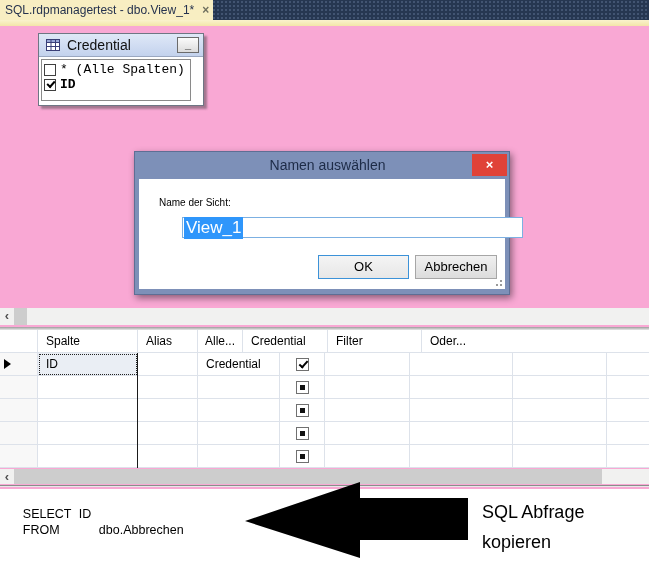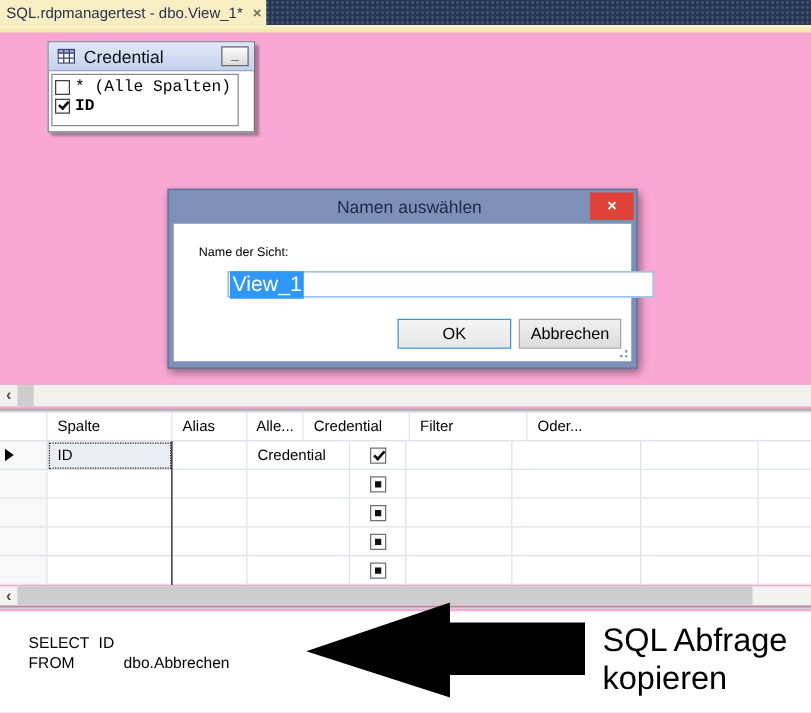--- a/index.html
+++ b/index.html
@@ -120,21 +120,21 @@
   .sqlpane { position:absolute; left:0; top:489px; width:649px; height:81px;
     background:#fff; font-size:12.5px; color:#000; padding:1px 0 0 2px; }
   .sql-line { height:16px; line-height:16px; white-space:pre; }
   .sql-line .kw { display:inline-block; }
   .sql-line:nth-child(1) .kw { width:56px; }
   .sql-line:nth-child(2) .kw { width:76px; }
 
   
   .arrow-svg { position:absolute; left:243px; top:474px; }
   .annot { position:absolute; left:482px; top:497px; width:150px;
-    font-size:26px; line-height:30px; color:#000; }
+    font-size:18px; line-height:30px; color:#000; }
 </style>
 </head>
 <body>
 
 <div class="stage">
 
   <div class="tabbar">
     <div class="tab">
       <span>SQL.rdpmanagertest - dbo.View_1*</span><span class="tab-close">×</span>
     </div>

